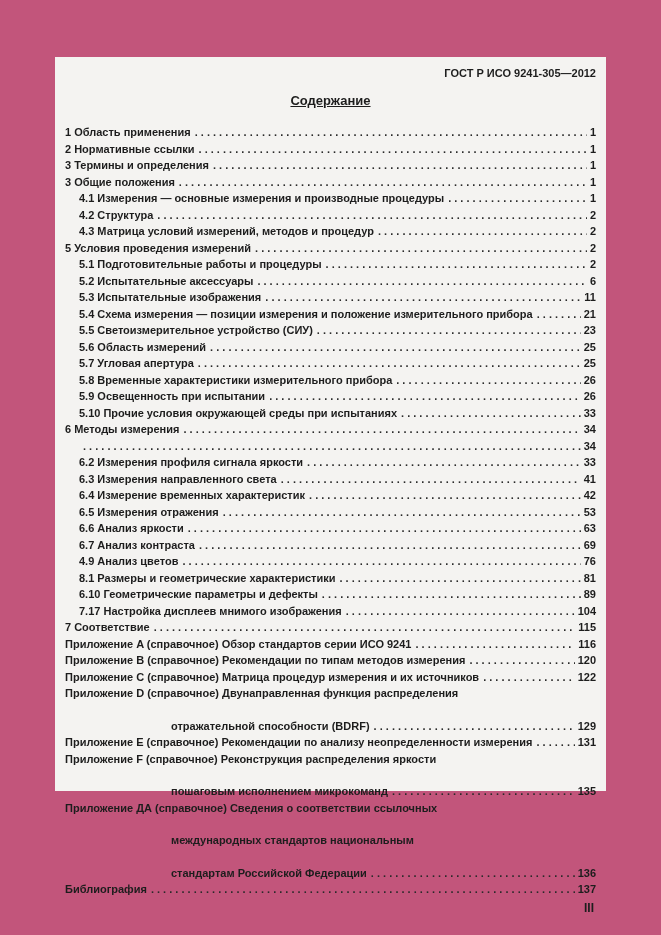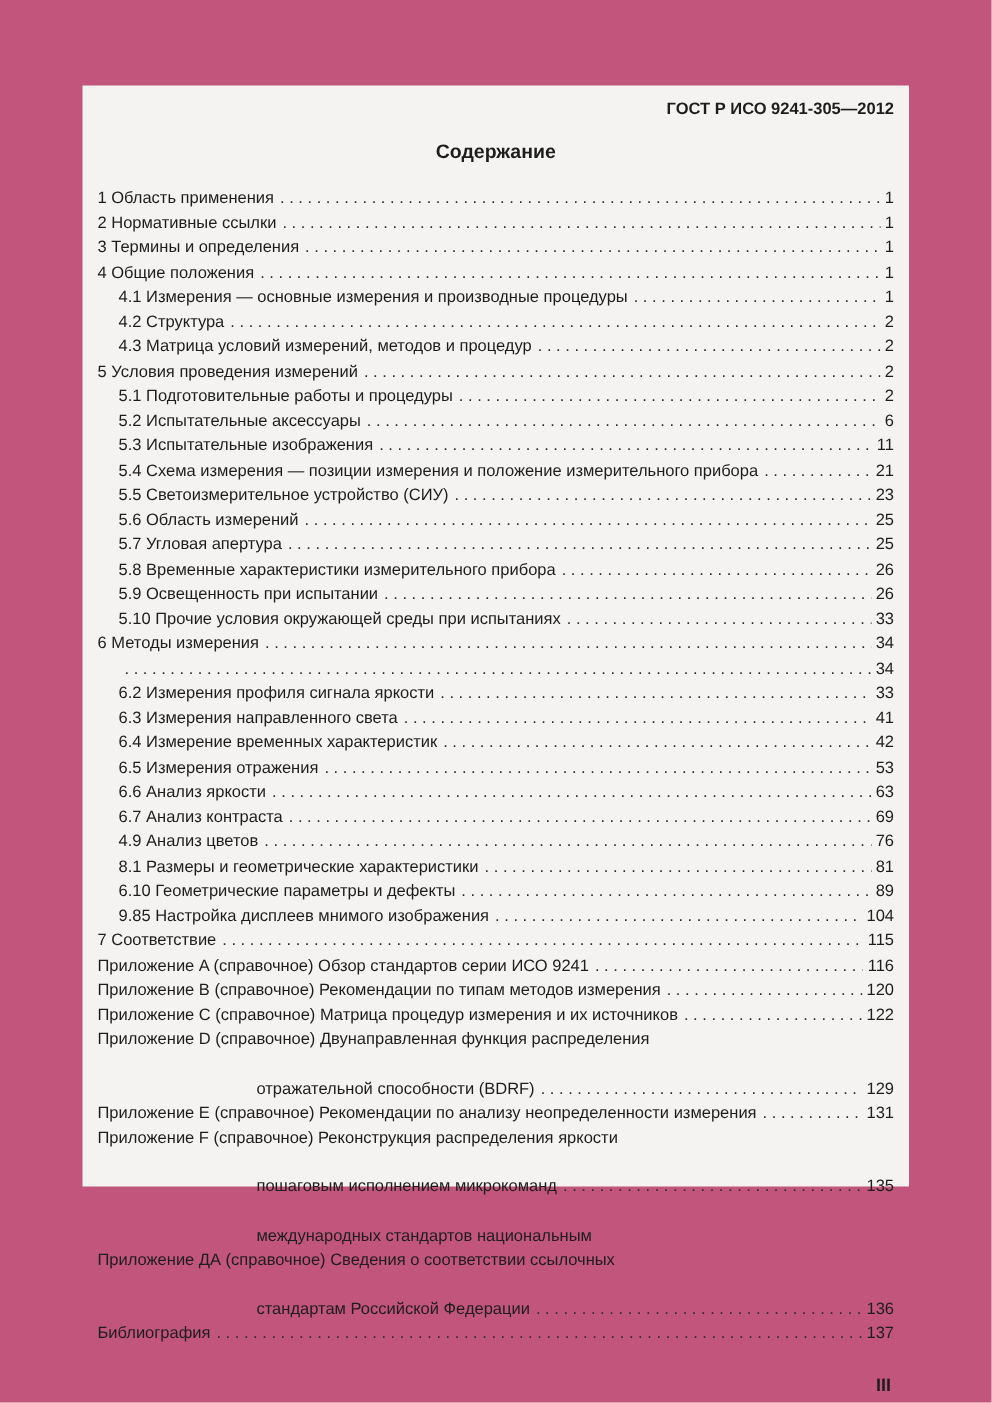--- a/index.html
+++ b/index.html
@@ -29,23 +29,25 @@
     text-align: right;
     font-weight: bold;
     font-size: 11px;
     margin: 2px 0 14px 0;
   }
   .toc-title {
     text-align: center;
     font-weight: bold;
     font-size: 13px;
     margin: 14px 0 16px 0;
+    text-decoration: underline;
   }
   .toc-list {
     font-size: 11px;
+    font-weight: bold;
   }
   .entry { }
   .entry.lvl1 { padding-left: 14px; }
   .row {
     display: flex;
     align-items: baseline;
     line-height: 16.5px;
     white-space: nowrap;
   }
   .row.cont .t { padding-left: 106px; margin-top: 16px; }
@@ -58,21 +60,21 @@
     color: #2a2a2a;
   }
   .pg {
     flex: 0 0 auto;
     text-align: right;
   }
   .folio {
     text-align: right;
     font-weight: bold;
     font-size: 12px;
-    margin-top: 18px;
+    margin-top: 3px;
     padding-right: 2px;
   }
 </style>
 </head>
 <body>
 
 <div class="paper">
   <div class="doc-header">ГОСТ Р ИСО 9241-305—2012</div>
 
   <div class="toc-title">Содержание</div>
@@ -94,21 +96,21 @@
       </div>
       <div class="entry">
         <div class="row">
           <span class="t">3 Термины и определения</span>
           <span class="dots">. . . . . . . . . . . . . . . . . . . . . . . . . . . . . . . . . . . . . . . . . . . . . . . . . . . . . . . . . . . . . . . . . . . . . . . . . . . . . . . . . . . . . . . . . . . . . . . . . . . . . . . . . . . . . . . . . . . . . . . . . . . . . . . . . . . . . . . . . . . . . . . . . . . . . . . . . . . . . . . . </span>
           <span class="pg">1</span>
         </div>
       </div>
       <div class="entry">
         <div class="row">
-          <span class="t">4 Общие положения</span>
+          <span class="t">3 Общие положения</span>
           <span class="dots">. . . . . . . . . . . . . . . . . . . . . . . . . . . . . . . . . . . . . . . . . . . . . . . . . . . . . . . . . . . . . . . . . . . . . . . . . . . . . . . . . . . . . . . . . . . . . . . . . . . . . . . . . . . . . . . . . . . . . . . . . . . . . . . . . . . . . . . . . . . . . . . . . . . . . . . . . . . . . . . . </span>
           <span class="pg">1</span>
         </div>
       </div>
       <div class="entry lvl1">
         <div class="row">
           <span class="t">4.1 Измерения — основные измерения и производные процедуры</span>
           <span class="dots">. . . . . . . . . . . . . . . . . . . . . . . . . . . . . . . . . . . . . . . . . . . . . . . . . . . . . . . . . . . . . . . . . . . . . . . . . . . . . . . . . . . . . . . . . . . . . . . . . . . . . . . . . . . . . . . . . . . . . . . . . . . . . . . . . . . . . . . . . . . . . . . . . . . . . . . . . . . . . . . . </span>
           <span class="pg">1</span>
         </div>
@@ -275,21 +277,21 @@
       </div>
       <div class="entry lvl1">
         <div class="row">
           <span class="t">6.10 Геометрические параметры и дефекты</span>
           <span class="dots">. . . . . . . . . . . . . . . . . . . . . . . . . . . . . . . . . . . . . . . . . . . . . . . . . . . . . . . . . . . . . . . . . . . . . . . . . . . . . . . . . . . . . . . . . . . . . . . . . . . . . . . . . . . . . . . . . . . . . . . . . . . . . . . . . . . . . . . . . . . . . . . . . . . . . . . . . . . . . . . . </span>
           <span class="pg">89</span>
         </div>
       </div>
       <div class="entry lvl1">
         <div class="row">
-          <span class="t">9.85 Настройка дисплеев мнимого изображения</span>
+          <span class="t">7.17 Настройка дисплеев мнимого изображения</span>
           <span class="dots">. . . . . . . . . . . . . . . . . . . . . . . . . . . . . . . . . . . . . . . . . . . . . . . . . . . . . . . . . . . . . . . . . . . . . . . . . . . . . . . . . . . . . . . . . . . . . . . . . . . . . . . . . . . . . . . . . . . . . . . . . . . . . . . . . . . . . . . . . . . . . . . . . . . . . . . . . . . . . . . . </span>
           <span class="pg">104</span>
         </div>
       </div>
       <div class="entry">
         <div class="row">
           <span class="t">7  Соответствие</span>
           <span class="dots">. . . . . . . . . . . . . . . . . . . . . . . . . . . . . . . . . . . . . . . . . . . . . . . . . . . . . . . . . . . . . . . . . . . . . . . . . . . . . . . . . . . . . . . . . . . . . . . . . . . . . . . . . . . . . . . . . . . . . . . . . . . . . . . . . . . . . . . . . . . . . . . . . . . . . . . . . . . . . . . . </span>
           <span class="pg">115</span>
         </div>
@@ -336,26 +338,26 @@
         <div class="row">
           <span class="t">Приложение F (справочное) Реконструкция распределения яркости</span>
         </div>
         <div class="row cont">
           <span class="t">пошаговым исполнением микрокоманд</span>
           <span class="dots">. . . . . . . . . . . . . . . . . . . . . . . . . . . . . . . . . . . . . . . . . . . . . . . . . . . . . . . . . . . . . . . . . . . . . . . . . . . . . . . . . . . . . . . . . . . . . . . . . . . . . . . . . . . . . . . . . . . . . . . . . . . . . . . . . . . . . . . . . . . . . . . . . . . . . . . . . . . . . . . . </span>
           <span class="pg">135</span>
         </div>
       </div>
       <div class="entry">
+        <div class="row">
+          <span class="t">Приложение ДА (справочное) Сведения о соответствии ссылочных</span>
+        </div>
         <div class="row cont">
           <span class="t">международных стандартов национальным</span>
         </div>
-        <div class="row">
-          <span class="t">Приложение ДА (справочное) Сведения о соответствии ссылочных</span>
-        </div>
         <div class="row cont">
           <span class="t">стандартам Российской Федерации</span>
           <span class="dots">. . . . . . . . . . . . . . . . . . . . . . . . . . . . . . . . . . . . . . . . . . . . . . . . . . . . . . . . . . . . . . . . . . . . . . . . . . . . . . . . . . . . . . . . . . . . . . . . . . . . . . . . . . . . . . . . . . . . . . . . . . . . . . . . . . . . . . . . . . . . . . . . . . . . . . . . . . . . . . . . </span>
           <span class="pg">136</span>
         </div>
       </div>
       <div class="entry">
         <div class="row">
           <span class="t">Библиография</span>
           <span class="dots">. . . . . . . . . . . . . . . . . . . . . . . . . . . . . . . . . . . . . . . . . . . . . . . . . . . . . . . . . . . . . . . . . . . . . . . . . . . . . . . . . . . . . . . . . . . . . . . . . . . . . . . . . . . . . . . . . . . . . . . . . . . . . . . . . . . . . . . . . . . . . . . . . . . . . . . . . . . . . . . . </span>

